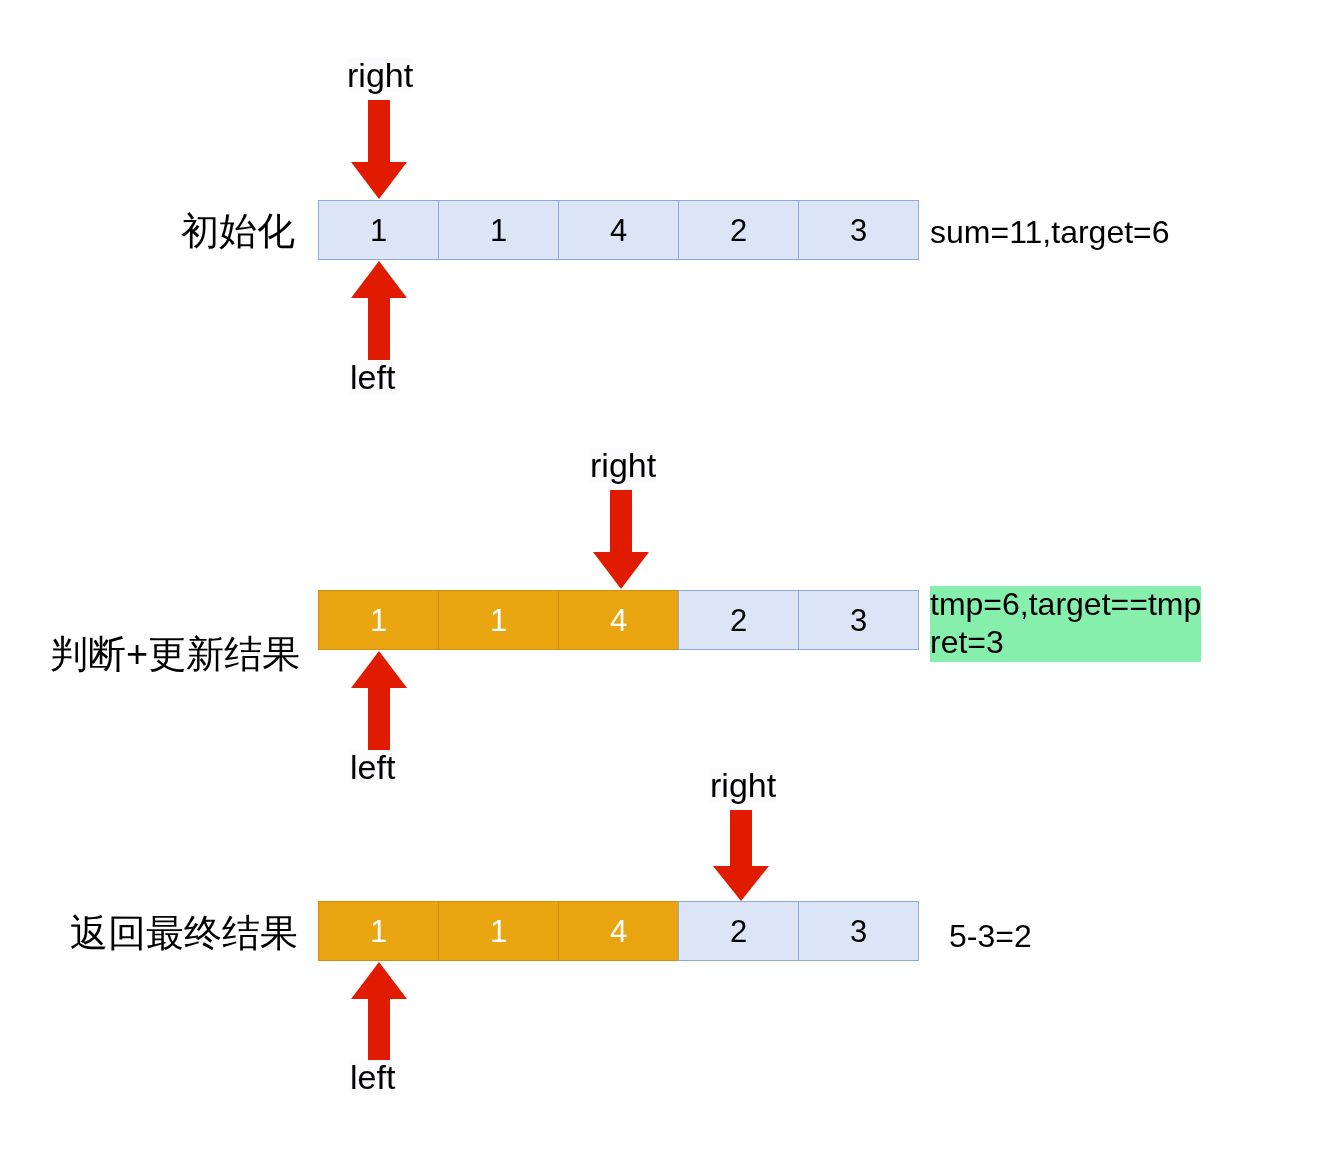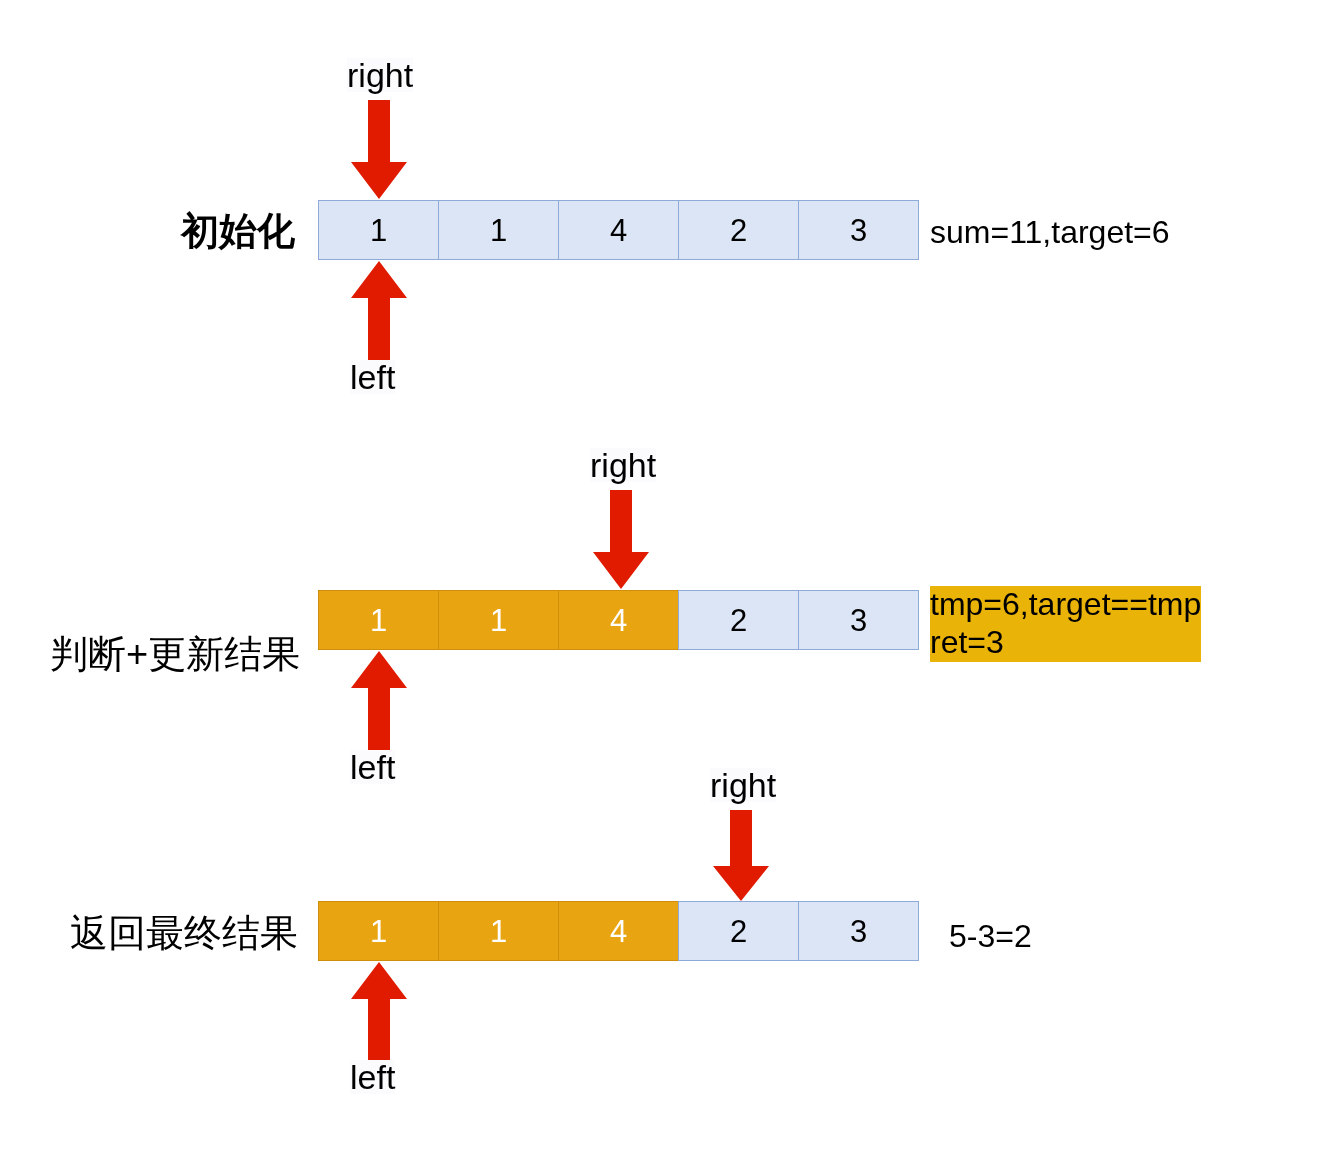--- a/index.html
+++ b/index.html
@@ -85,21 +85,21 @@
     text-align: center;
   }
 </style>
 </head>
 <body>
 
 <div class="stage">
 
   <div>
 
-    <div class="row-label" style="left:150px; top:212px; width:145px;font-weight:bold;">初始化</div>
+    <div class="row-label" style="left:150px; top:212px; width:145px;">初始化</div>
 
     <div class="ptr-label" style="left:347px; top:58px;">right</div>
     <div class="arrow" style="left:350px; top:100px;">
       <svg width="58" height="100" viewBox="0 0 58 100">
         <polygon points="18,0 40,0 40,62 57,62 29,99 1,62 18,62" fill="#e01b00"></polygon>
       </svg>
     </div>
 
     <div class="array" style="left:318px; top:200px;">
       <div class="cell blue">1</div>
@@ -138,21 +138,21 @@
       <div class="cell blue">3</div>
     </div>
 
     <div class="arrow" style="left:350px; top:650px;">
       <svg width="58" height="100" viewBox="0 0 58 100">
         <polygon points="29,1 57,38 40,38 40,100 18,100 18,38 1,38" fill="#e01b00"></polygon>
       </svg>
     </div>
     <div class="ptr-label" style="left:350px; top:750px;">left</div>
 
-    <div class="note" style="left:930px; top:586px; background:#eab308;">tmp=6,target==tmp
+    <div class="note" style="left:930px; top:586px; background:#86efac;">tmp=6,target==tmp
 ret=3</div>
   </div>
 
   <div>
 
     <div class="row-label" style="left:70px; top:914px; width:225px;text-align:right;">返回最终结果</div>
 
     <div class="ptr-label" style="left:710px; top:768px;">right</div>
     <div class="arrow" style="left:712px; top:810px;">
       <svg width="58" height="92" viewBox="0 0 58 92">

